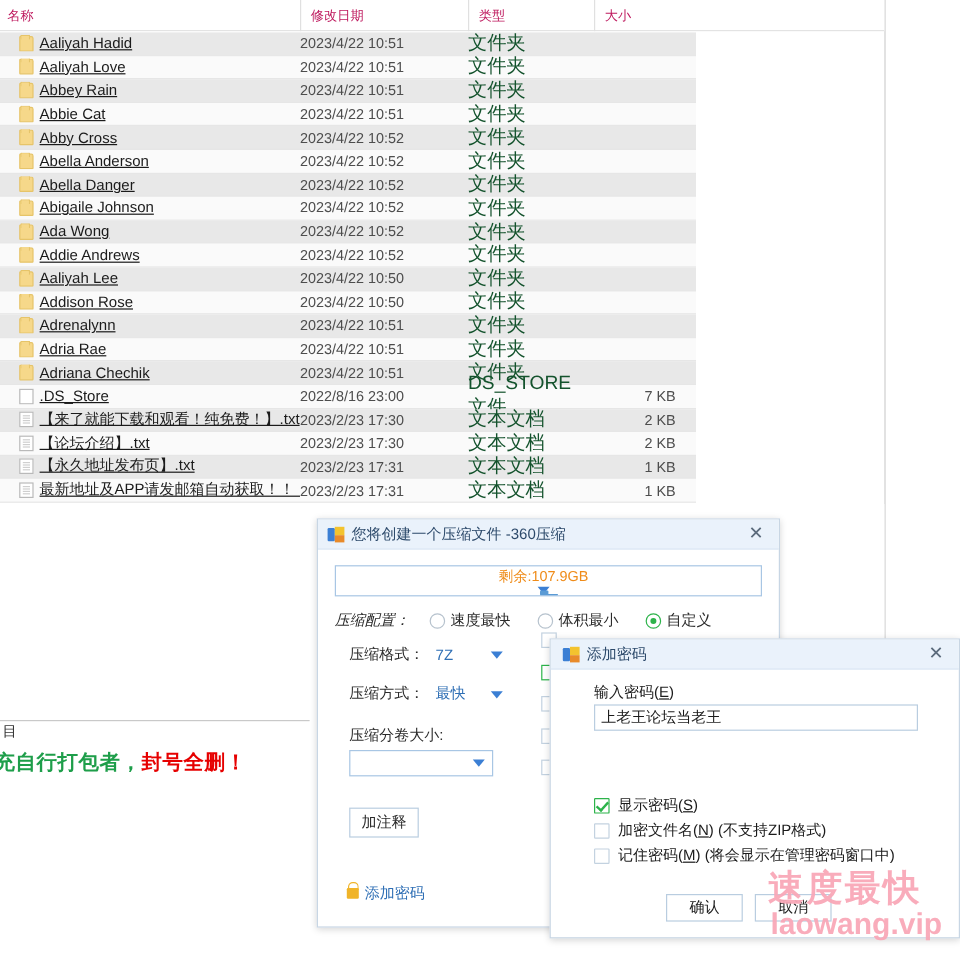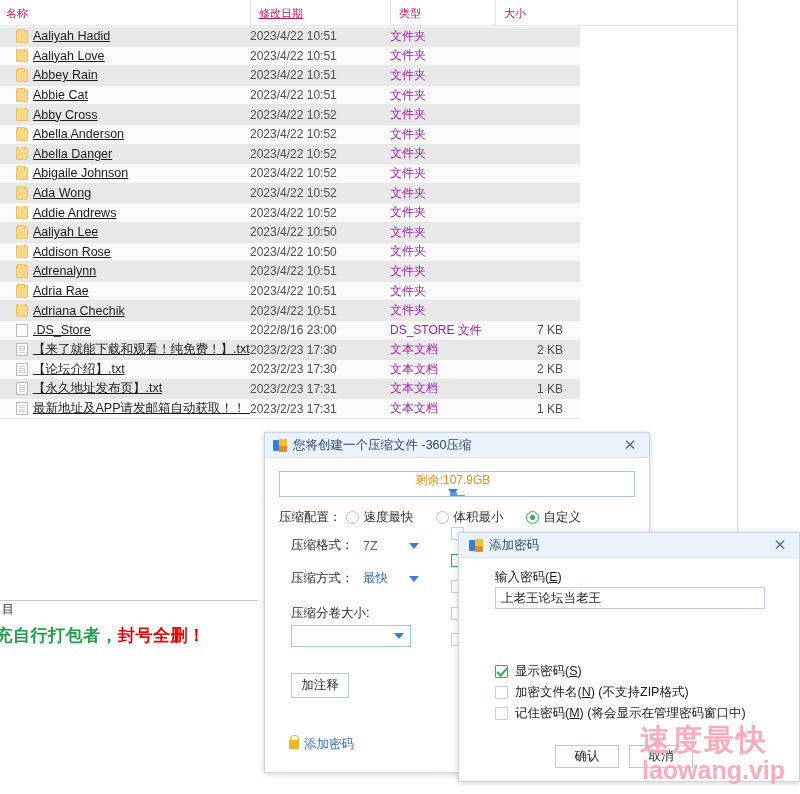--- a/index.html
+++ b/index.html
@@ -27,39 +27,39 @@
   }
   .col-head {
     position: absolute; top: 0; height: 26px;
     font-size: 11px; color: #be185d;
     display: flex; align-items: center;
     padding-left: 8px;
     border-left: 1px solid #e0e0e0;
   }
   .col-head.first { border-left: none; padding-left: 6px; }
   .ch-name { left: 0;   width: 250px; }
-  .ch-date { left: 250px; width: 140px; text-decoration: underline; }
+  .ch-date { left: 250px; width: 140px; }
   .ch-type { left: 390px; width: 105px; }
   .ch-size { left: 495px; width: 80px; }
 
   .ex-list { position: absolute; left: 0; top: 27px; width: 738px; height: 393px; }
   .row {
     position: relative; height: 19.6px; width: 580px;
     display: flex; align-items: center;
     font-size: 12.5px;
     border-bottom: 1px solid #e6e6e6;
   }
   .row.alt   { background: #e8e8e8; }
   .row.plain { background: #fafafa; }
   .cell-name {
     width: 250px; display: flex; align-items: center; gap: 5px;
     padding-left: 16px; color: #1b1b1b; white-space: nowrap; overflow: hidden; text-decoration: underline;
   }
   .cell-date { width: 140px; color: #4d4d4d; font-size: 12px; }
-  .cell-type { width: 105px; color: #a21caf; font-size: 12px; }
+  .cell-type { width: 105px; color: #14532d; font-size: 16px; }
   .cell-size { width: 80px;  color: #4d4d4d; font-size: 12px; text-align: right; padding-right: 12px; }
 
   .ico { width: 12px; height: 13px; flex: 0 0 12px; position: relative; }
   .ico.folder { background: #f6d88a; border: 1px solid #e6c469; border-radius: 1px 2px 1px 1px; }
   .ico.folder:before {
     content:""; position:absolute; left:0; top:-2px; width:6px; height:3px;
     background:#f6d88a; border:1px solid #e6c469; border-bottom:none; border-radius:1px 1px 0 0;
   }
   .ico.doc { background:#ffffff; border:1px solid #b9b9b9; }
   .ico.doc:after {
@@ -107,21 +107,21 @@
     width:100%; height:26px; border:1px solid #a8c6e4; background:#ffffff;
     display:flex; align-items:center; padding:0 6px; font-size:12.5px; color:#1b1b1b;flex-direction:column;
   }
   .path-box .fname { flex:1; white-space:nowrap; overflow:hidden; }
   .remain { color:#ef8b18; font-size:12px; margin-right:8px; white-space:nowrap; }
   .caret-dn { width:0;height:0;border-left:5px solid transparent;border-right:5px solid transparent;border-top:6px solid #3b7fd4; margin-right:8px;}
   .folder-btn { width:15px;height:12px;background:#5b9bd5;border-radius:1px 2px 2px 2px; position:relative;}
   .folder-btn:before{content:"";position:absolute;left:0;top:-3px;width:7px;height:3px;background:#5b9bd5;border-radius:1px 1px 0 0;}
 
   .cfg-row { position:absolute; left:14px; top:74px; width:360px; height:20px; display:flex; align-items:center; font-size:12.5px; color:#2b2b2b;}
-  .cfg-label { margin-right:4px; }
+  .cfg-label { margin-right:16px;font-style:italic; }
   .radio { width:13px;height:13px;border:1px solid #b6c2cd;border-radius:50%;background:#fff; margin-right:5px; position:relative; flex:0 0 13px;}
   .radio.on { border-color:#2cb34a; }
   .radio.on:after{content:"";position:absolute;left:3px;top:3px;width:5px;height:5px;border-radius:50%;background:#2cb34a;}
   .radio-item { display:flex; align-items:center; margin-right:22px; cursor:pointer; }
 
   .field-row { position:absolute; display:flex; align-items:center; font-size:12.5px; color:#2b2b2b; }
   .fr1 { left:26px; top:104px; }
   .fr2 { left:26px; top:137px; }
   .fr-label { width:72px; color:#2b2b2b; }
   .fr-value { color:#2f6fb5; width:46px; }

